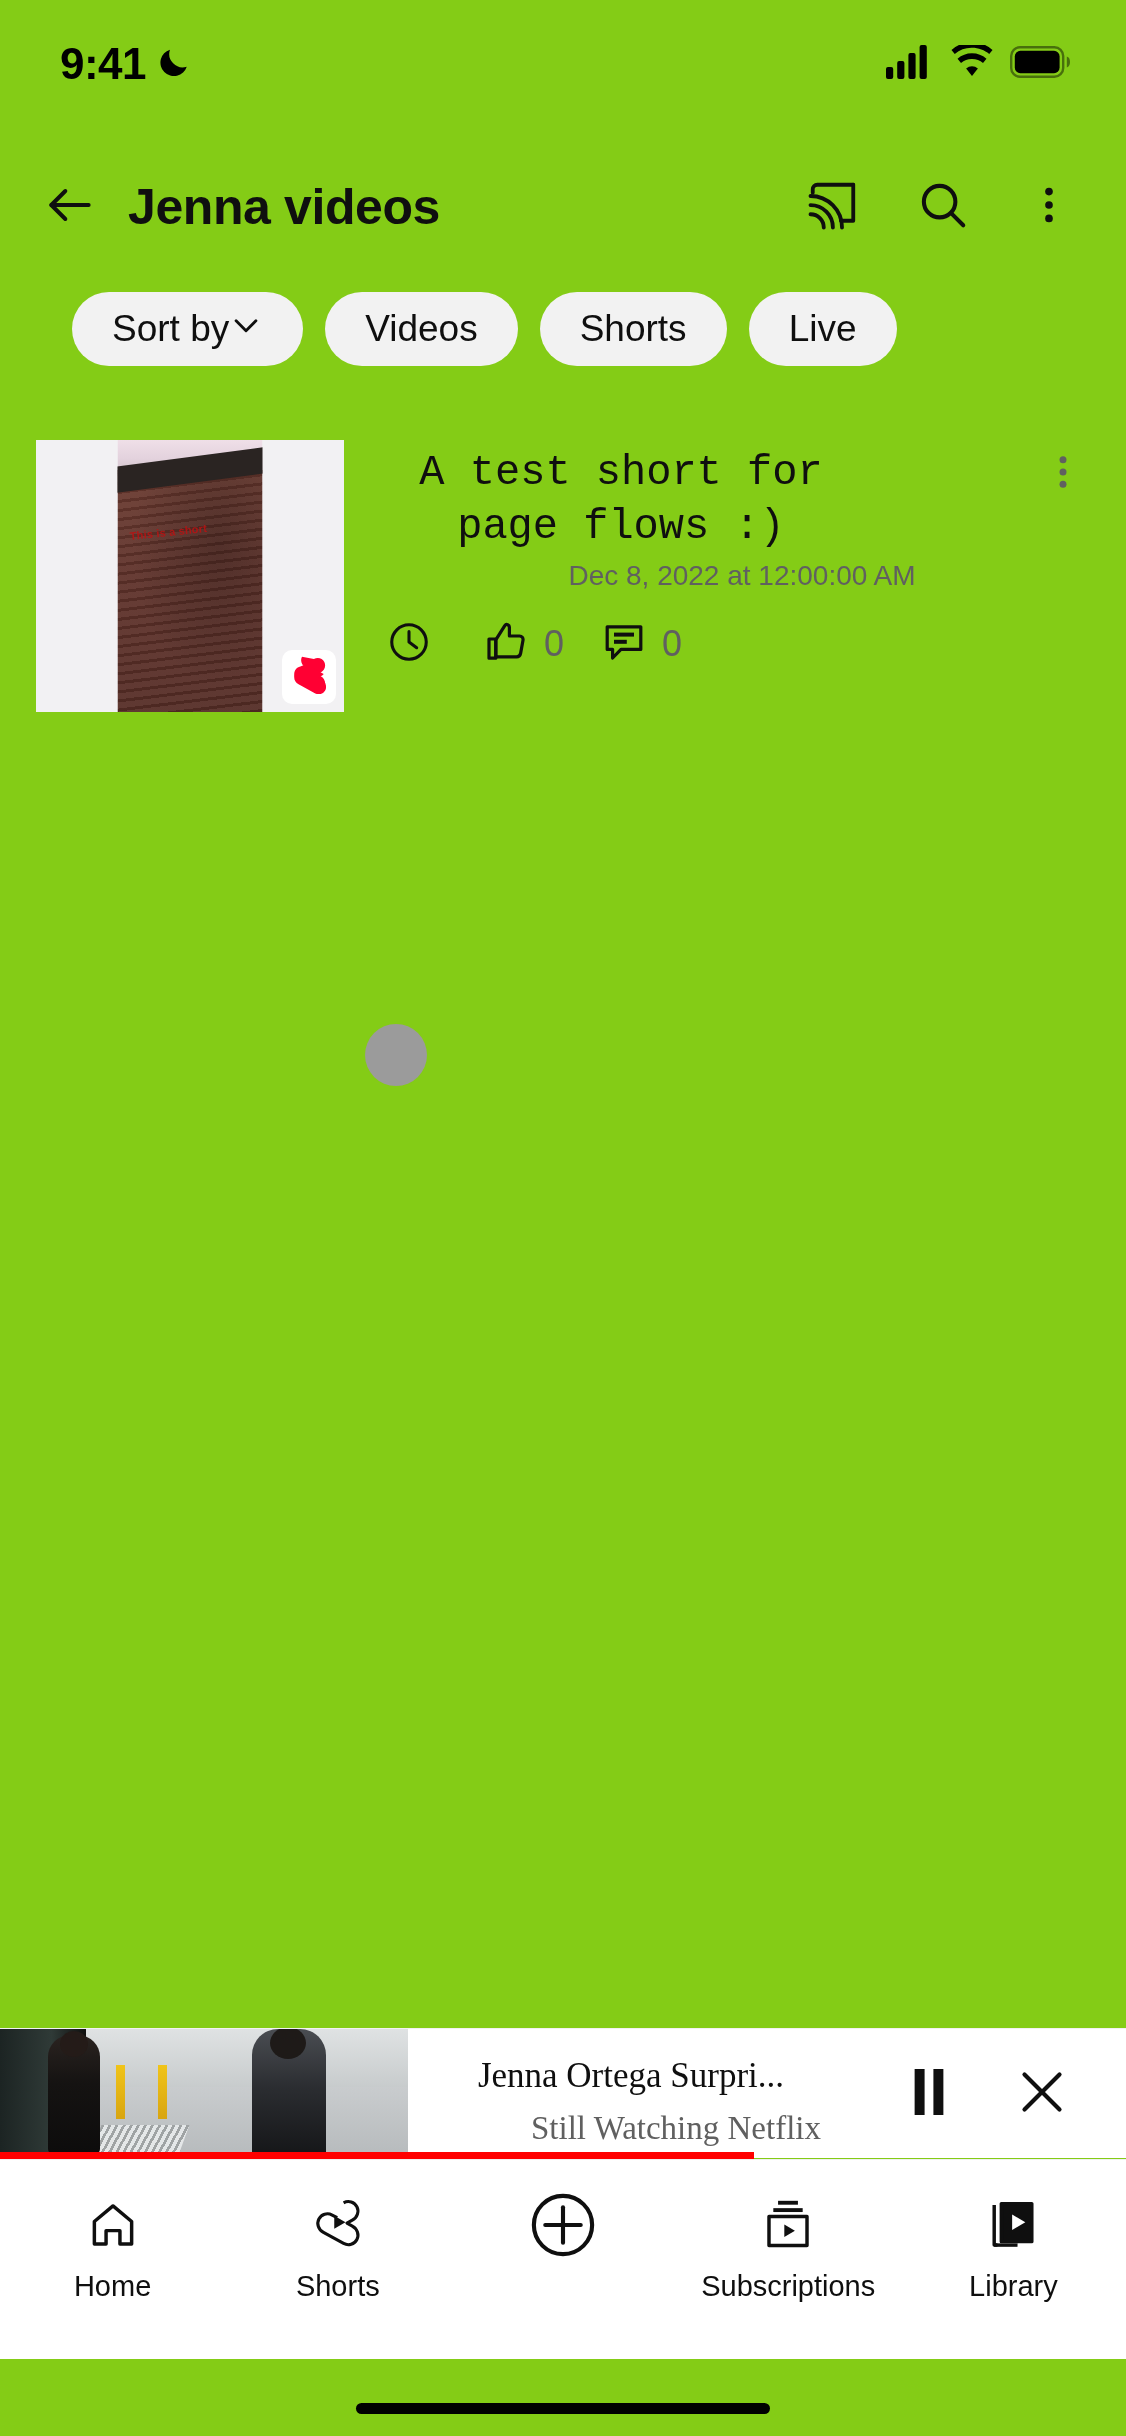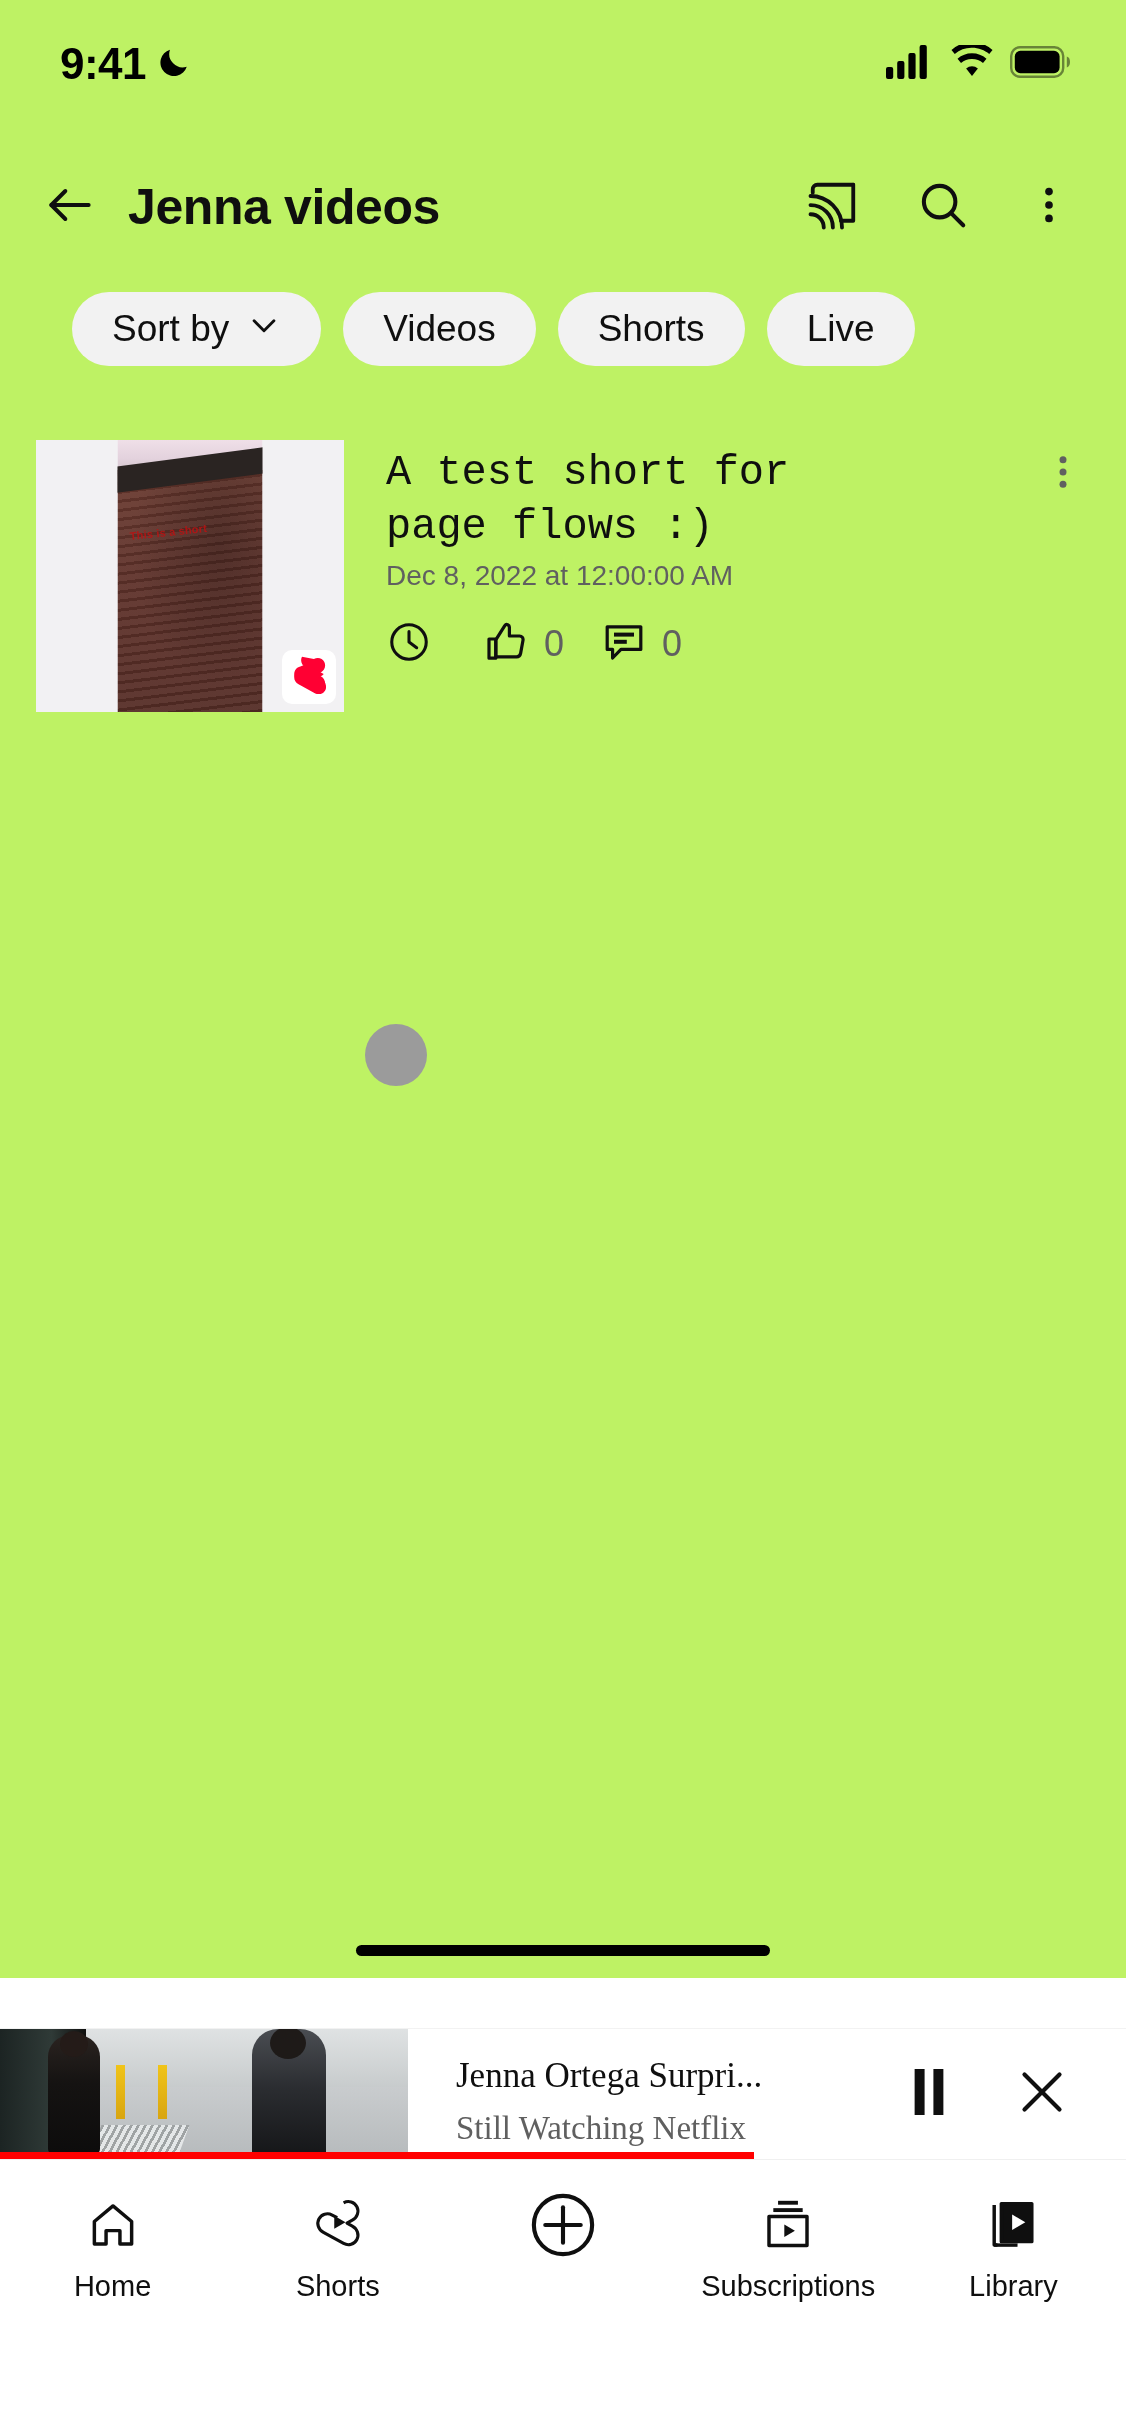--- a/index.html
+++ b/index.html
@@ -4,22 +4,23 @@
 <style>
   * { box-sizing: border-box; margin: 0; padding: 0; }
   html, body {
     width: 1126px; height: 2436px;
     background: #ffffff;
     font-family: "Liberation Sans", sans-serif;
     overflow: hidden;
   }
   #screen {
     position: relative;
-    width: 1126px; height: 1978px;
-    background: #bef264;
+    width: 1126px; height: 2436px;
+    background: #84cc16;
+    text-align: center;
   }
 
   
   #status-bar {
     position: absolute; top: 0; left: 0;
     width: 1126px; height: 100px;
     display: flex; align-items: center;
     justify-content: space-between;
     padding: 28px 54px 0 60px;
   }
@@ -57,21 +58,21 @@
     position: absolute; top: 286px; left: 0;
     width: 1126px; height: 86px;
     display: flex; align-items: center;
     padding-left: 72px; gap: 22px;
   }
   .chip {
     height: 74px;
     background: #f2f2f2;
     border-radius: 37px;
     display: flex; align-items: center;
-    padding: 0 40px; gap: 18px;
+    padding: 0 40px; 
     font-size: 37px; color: #0f0f0f;
     white-space: nowrap;
   }
 
   
   #video-item {
     position: absolute; top: 440px; left: 0;
     width: 1126px; height: 282px;
     display: flex;
   }

